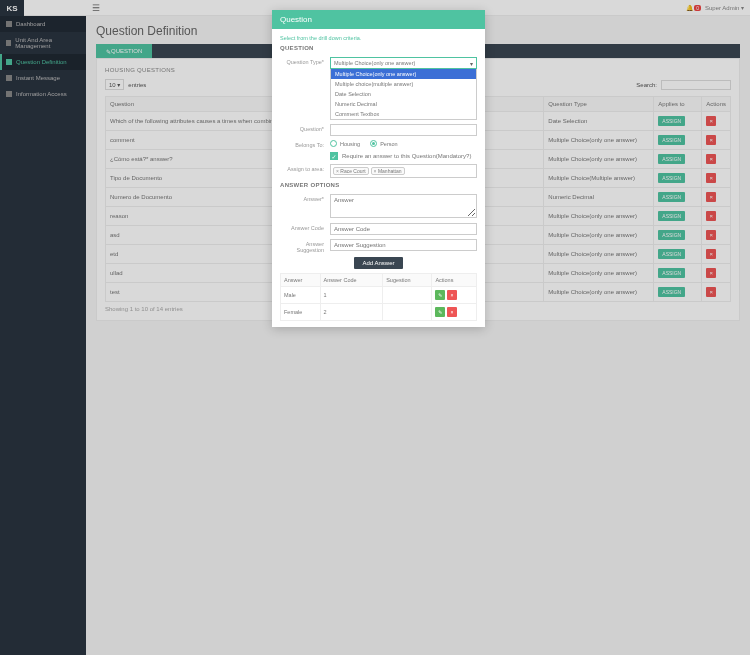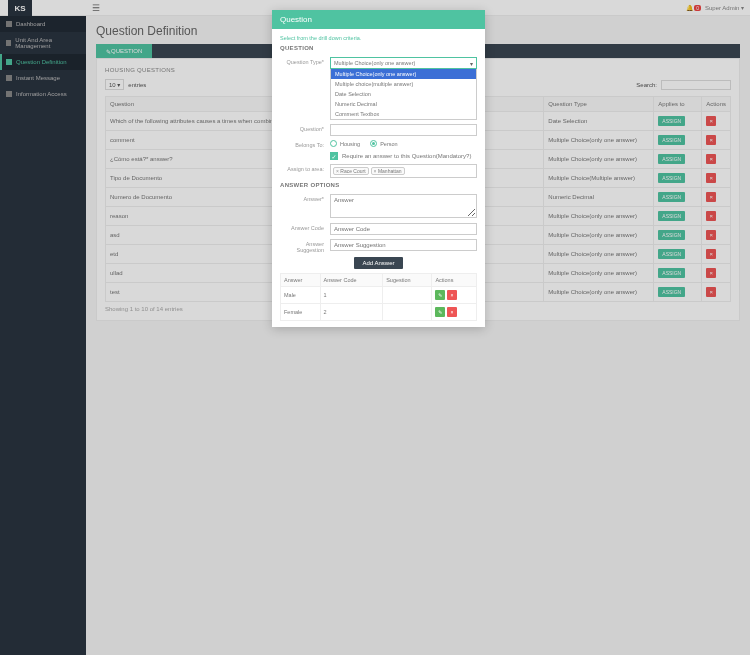--- a/index.html
+++ b/index.html
@@ -1,18 +1,18 @@
 <!DOCTYPE html>
 <html><head>
 <meta charset="utf-8">
 <style>
 *{box-sizing:border-box;margin:0;padding:0;font-family:Arial,sans-serif}
 body{background:#f5f5f5;font-size:7px;color:#555;width:750px;height:655px;overflow:hidden;position:relative}
 .topbar{height:16px;background:#fff;border-bottom:1px solid #eee;display:flex;align-items:center;padding:0 6px}
-.logo{width:24px;height:16px;background:#2a3440;color:#fff;display:flex;align-items:center;justify-content:center;font-weight:bold;font-size:8px;position:absolute;left:8px;top:0}
+.logo{width:24px;height:16px;background:#2a3440;color:#fff;display:flex;align-items:center;justify-content:center;font-weight:bold;font-size:8px;position:absolute;left:0;top:0}
 .hamburger{margin-left:86px;cursor:pointer;font-size:9px;color:#666}
 .topright{margin-left:auto;display:flex;align-items:center;gap:4px;font-size:6px;color:#888}
 .badge{background:#e44;color:#fff;border-radius:2px;padding:0 2px;font-size:5px}
 .sidebar{position:absolute;left:0;top:16px;width:86px;height:639px;background:#2a3440;color:#bbb;font-size:6px}
 .sidebar .item{padding:5px 6px;display:flex;align-items:center;gap:4px;cursor:pointer}
 .sidebar .item.active{background:#1f2832;color:#4fc3a1;border-left:2px solid #4fc3a1;padding-left:4px}
 .sidebar .item:first-child{background:#222b36}
 .sidebar .ico{width:6px;height:6px;display:inline-block;background:#888}
 .main{position:absolute;left:86px;top:16px;right:0;bottom:0;padding:8px 10px;overflow:hidden}
 .page-title{font-size:12px;color:#666;margin-bottom:6px}

